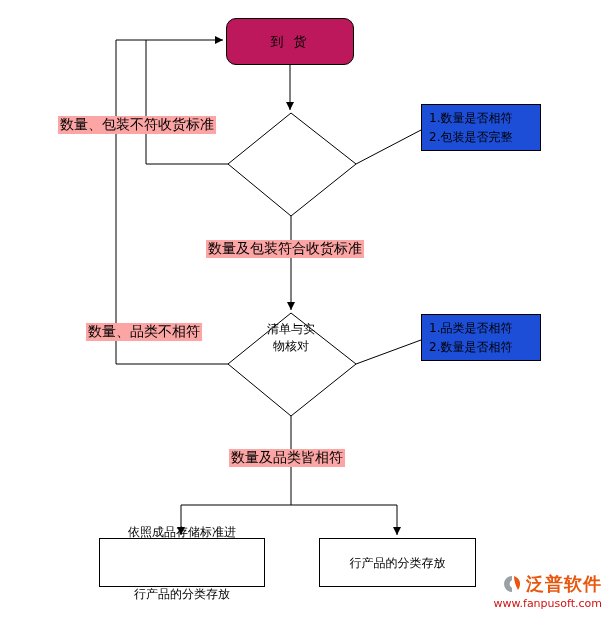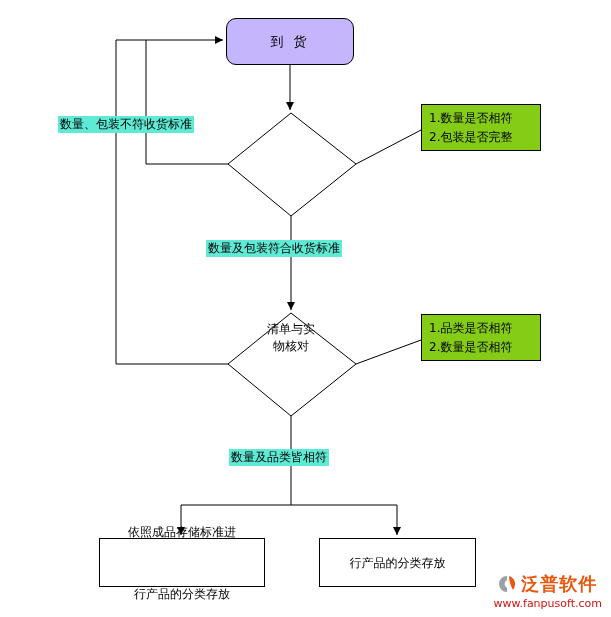--- a/index.html
+++ b/index.html
@@ -1,49 +1,49 @@
 <!DOCTYPE html>
 <html><head>
 <meta charset="utf-8">
 <style>
   html, body { margin: 0; padding: 0; background: #ffffff; }
   body { font-family: "DejaVu Sans", "Liberation Sans", sans-serif; color: #000; }
   .canvas { position: relative; width: 611px; height: 617px; background: #fff; overflow: hidden; }
   .wires { position: absolute; left: 0; top: 0; }
 
-  .node { position: absolute; border: 1px solid #000; background: #c4b5fd; box-sizing: border-box;
+  .node { position: absolute; border: 1px solid #000; background: #be185d; box-sizing: border-box;
           display: flex; align-items: center; justify-content: center; font-size: 13px; }
   .start { left: 226px; top: 18px; width: 128px; height: 47px; border-radius: 10px; letter-spacing: 3px; }
 
-  .criteria { position: absolute; border: 1px solid #000; background: #84cc16; box-sizing: border-box;
+  .criteria { position: absolute; border: 1px solid #000; background: #1d4ed8; box-sizing: border-box;
               font-size: 12px; line-height: 19px; padding: 4px 0 0 7px; }
   .criteria1 { left: 421px; top: 104px; width: 120px; height: 47px; }
   .criteria2 { left: 421px; top: 314px; width: 120px; height: 47px; }
   .criteria span { display: block; }
 
   .dlabel { position: absolute; font-size: 12px; line-height: 17px; text-align: center; }
   .d1text { left: 246px; top: 139px; width: 90px; }
   .d2text { left: 251px; top: 321px; width: 80px; }
   .dlabel span { display: block; }
 
-  .flabel { position: absolute; font-size: 12px; background: #5eead4; padding: 0 2px; white-space: nowrap; }
+  .flabel { position: absolute; font-size: 14px; background: #fca5a5; padding: 0 2px; white-space: nowrap; }
   .reject1 { left: 58px;  top: 116px; }
   .pass1   { left: 206px; top: 240px; }
   .reject2 { left: 86px;  top: 323px; }
   .pass2   { left: 229px; top: 449px; }
 
   .action { position: absolute; border: 1px solid #000; background: #fff; box-sizing: border-box;
             font-size: 12px; line-height: 18px; display: flex; flex-direction: column;
             align-items: center; justify-content: center; text-align: center; }
   .action-left  { left: 99px;  top: 538px; width: 166px; height: 49px; gap: 44px; }
   .action-right { left: 319px; top: 538px; width: 157px; height: 49px; }
   .action span { display: block; }
 
   .brand { position: absolute; right: 9px; bottom: 7px; }
-  .brand-row { display: flex; align-items: center; gap: 3px; justify-content: center; }
+  .brand-row { display: flex; align-items: center; gap: 3px; justify-content: flex-end; }
   .brand-name { font-size: 18px; font-weight: bold; color: #e8570e; letter-spacing: 1px; }
   .brand-url { font-size: 11px; color: #d01111; text-align: right; margin-top: 1px; }
 </style>
 </head>
 <body>
 
 <div class="canvas">
 
   <svg class="wires" width="611" height="617" viewBox="0 0 611 617">
     <defs>
@@ -85,20 +85,21 @@
     <span>物核对</span>
   </div>
 
   <div class="criteria criteria2">
     <span>1.品类是否相符</span>
     <span>2.数量是否相符</span>
   </div>
 
   <div class="flabel reject1">数量、包装不符收货标准</div>
   <div class="flabel pass1">数量及包装符合收货标准</div>
+  <div class="flabel reject2">数量、品类不相符</div>
   <div class="flabel pass2">数量及品类皆相符</div>
 
   <div class="action action-left">
     <span>依照成品存储标准进</span>
     <span>行产品的分类存放</span>
   </div>
   <div class="action action-right">
     <span>行产品的分类存放</span>
   </div>
 

